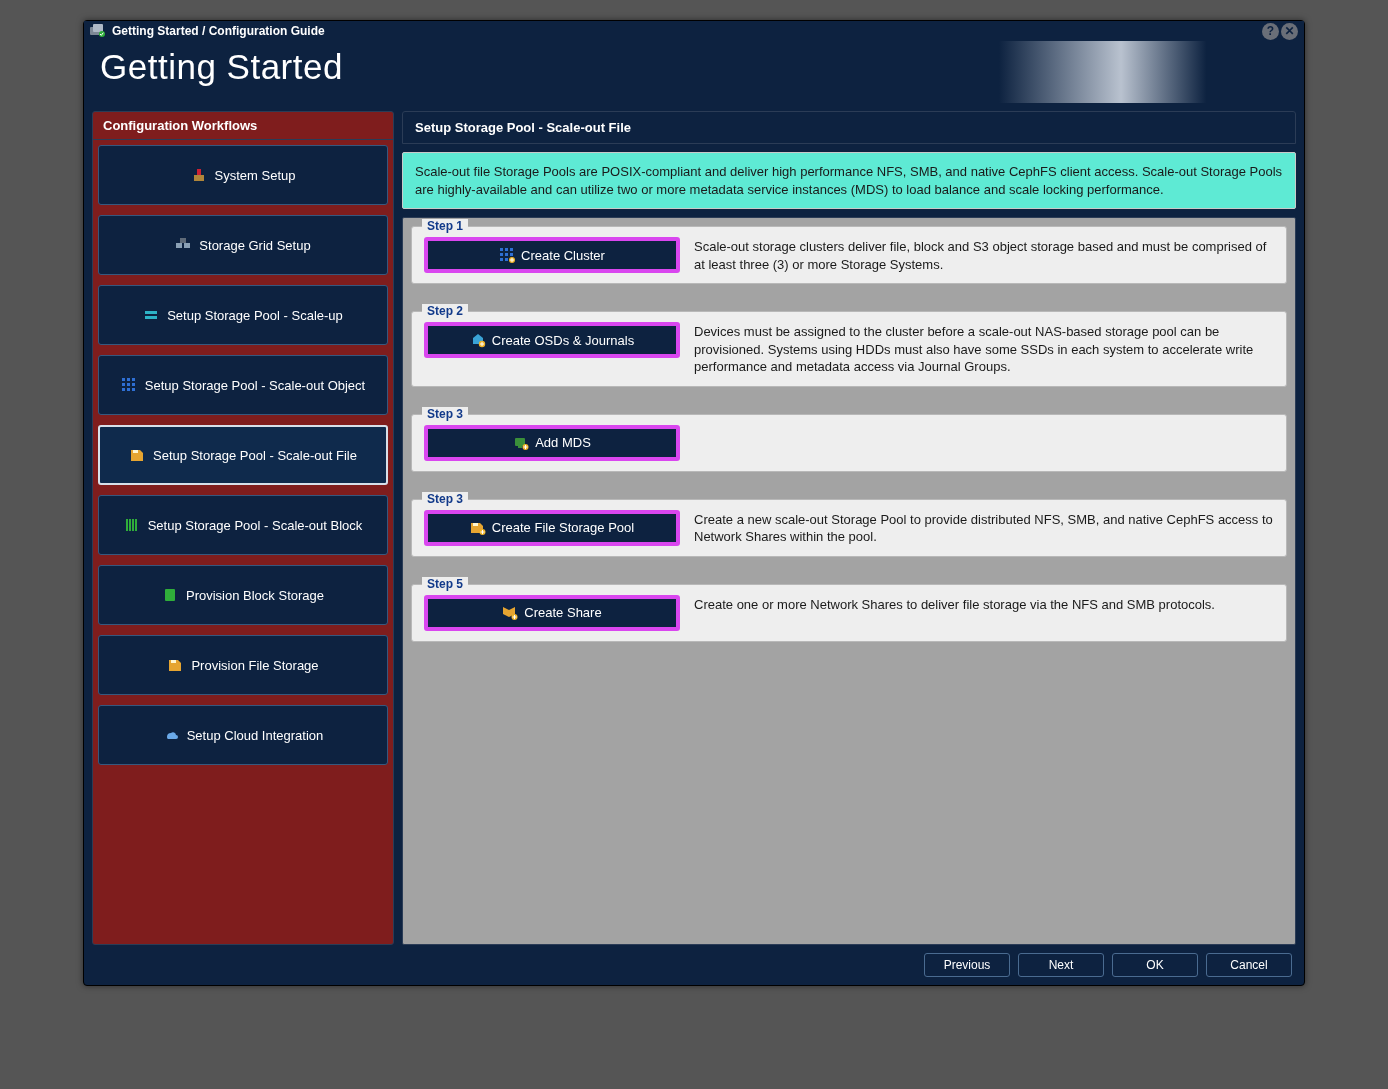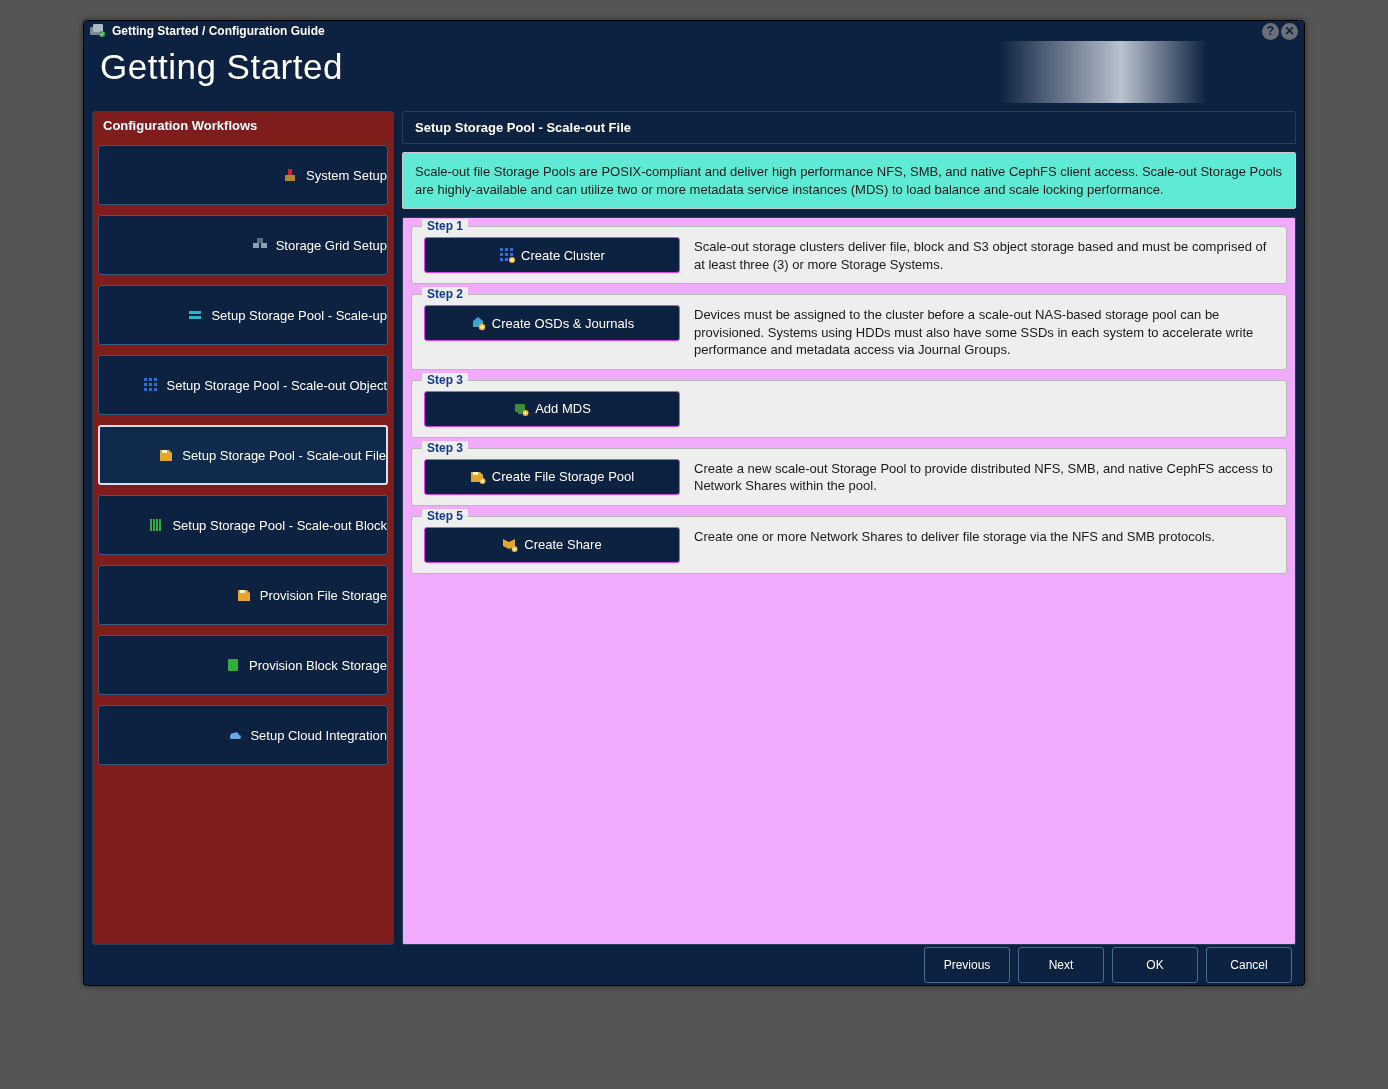--- a/index.html
+++ b/index.html
@@ -7,36 +7,36 @@
   .window{width:1222px;height:966px;background:#0d2240;border:1px solid #000;border-radius:4px;display:flex;flex-direction:column;box-shadow:0 0 6px rgba(0,0,0,.5);margin:20px auto}
   .titlebar{height:20px;background:#0d2240;color:#fff;padding:0 6px;display:flex;align-items:center;font-size:12px;font-weight:bold}
   .title-icons{margin-left:auto;display:flex;gap:2px}
   .t-icon{width:17px;height:17px;border-radius:50%;background:#6a6f78;color:#0d2240;display:flex;align-items:center;justify-content:center;font-size:12px;font-weight:bold;cursor:pointer}
   .app-icon{width:16px;height:14px;margin-right:6px;display:inline-block}
   .hero{height:62px;background:linear-gradient(90deg,#0d2240 0%,#0d2240 75%,#b9c2cf 85%,#0d2240 92%);color:#fff;padding:6px 16px;font-size:35px;font-family:Arial;letter-spacing:.5px}
   .body{flex:1;display:flex;padding:8px 8px 0 8px;gap:8px;overflow:hidden}
   .sidebar{width:302px;background:#7f1d1d;border:1px solid #2b3c56;border-radius:3px;display:flex;flex-direction:column}
   .sidebar-header{padding:6px 10px;color:#fff;font-weight:bold;font-size:13px;border-bottom:1px solid #2b3c56}
   .sidebar-list{padding:5px;display:flex;flex-direction:column;gap:10px;overflow:auto;flex:1;scrollbar-width:thin}
-  .nav-item{height:60px;background:#0d2240;border:1px solid #36587e;border-radius:3px;color:#fff;display:flex;align-items:center;justify-content:flex-end;gap:8px;font-size:13px;cursor:pointer}
+  .nav-item{height:60px;background:#0d2240;border:1px solid #36587e;border-radius:3px;color:#fff;display:flex;align-items:center;justify-content:center;gap:8px;font-size:13px;cursor:pointer}
   .nav-item.selected{border:2px solid #d7e0ea;background:#0f2a4c}
   .nav-icon{width:16px;height:16px;display:inline-block}
   
   .main{flex:1;display:flex;flex-direction:column;gap:8px;overflow:hidden}
   .main-header{background:#0d2240;border:1px solid #2b3c56;border-radius:3px 3px 0 0;color:#fff;padding:8px 12px;font-weight:bold;font-size:13px}
   .intro{background:#5eead4;border:1px solid #c9c9c9;border-radius:2px;padding:10px 12px;font-size:13px;color:#1a1a1a;line-height:1.35}
-  .steps{flex:1;background:#f0abfc;border:1px solid #2b3c56;border-radius:2px;padding:8px;display:flex;flex-direction:column;gap:10px;overflow:auto}
+  .steps{flex:1;background:#a3a3a3;border:1px solid #2b3c56;border-radius:2px;padding:8px;display:flex;flex-direction:column;gap:27px;overflow:auto}
   .step-box{background:#eeeeee;border:1px solid #b8b8b8;border-radius:3px;padding:10px 12px 10px 12px;position:relative}
   .step-legend{position:absolute;top:-8px;left:10px;background:#eeeeee;padding:0 5px;font-weight:bold;color:#123a8a;font-size:12px}
   .step-inner{display:flex;gap:14px;align-items:flex-start}
-  .step-btn{width:256px;min-height:36px;background:#0d2240;border:1px solid #d946ef;border-radius:3px;color:#fff;display:flex;align-items:center;justify-content:center;gap:6px;font-size:13px;cursor:pointer;flex-shrink:0}
+  .step-btn{width:256px;min-height:36px;background:#0d2240;border:4px solid #d946ef;border-radius:3px;color:#fff;display:flex;align-items:center;justify-content:center;gap:6px;font-size:13px;cursor:pointer;flex-shrink:0}
   .step-desc{font-size:13px;color:#1a1a1a;line-height:1.35;padding-top:1px}
   .step-icon{width:16px;height:16px;display:inline-block}
   .footer{height:40px;display:flex;justify-content:flex-end;align-items:center;padding:0 12px;gap:8px}
-  .f-btn{width:86px;height:36px;background:#0d2240;border:1px solid #4a6b90;border-radius:3px;color:#fff;font-size:12px;cursor:pointer}
+  .f-btn{width:86px;height:24px;background:#0d2240;border:1px solid #4a6b90;border-radius:3px;color:#fff;font-size:12px;cursor:pointer}
 </style>
 </head>
 <body>
 
 <div class="window">
 
   <div class="titlebar">
     <span class="app-icon">
       <svg viewBox="0 0 16 14">
           <rect x="0" y="3" width="10" height="8" fill="#7d8896" rx="1"></rect>
@@ -111,30 +111,30 @@
                   <rect x="2" y="2" width="2" height="12"></rect>
                   <rect x="5" y="2" width="2" height="12"></rect>
                   <rect x="8" y="2" width="2" height="12"></rect>
                   <rect x="11" y="2" width="2" height="12"></rect>
                 </g>
               </svg></span>
             <span>Setup Storage Pool - Scale-out Block</span>
           </div>
           <div class="nav-item">
             <span class="nav-icon"><svg viewBox="0 0 16 16">
+                <rect x="3" y="2" width="10" height="12" rx="1" fill="#2fae3a"></rect>
+              </svg></span>
+            <span>Provision Block Storage</span>
+          </div>
+          <div class="nav-item">
+            <span class="nav-icon"><svg viewBox="0 0 16 16">
                 <path d="M2 3 h9 l3 3 v8 h-12 z" fill="#e6a531"></path>
                 <rect x="4" y="3" width="5" height="3" fill="#fff6d0"></rect>
               </svg></span>
             <span>Provision File Storage</span>
-          </div>
-          <div class="nav-item">
-            <span class="nav-icon"><svg viewBox="0 0 16 16">
-                <rect x="3" y="2" width="10" height="12" rx="1" fill="#2fae3a"></rect>
-              </svg></span>
-            <span>Provision Block Storage</span>
           </div>
           <div class="nav-item">
             <span class="nav-icon"><svg viewBox="0 0 16 16">
                 <path d="M4 10 a4 4 0 0 1 4 -4 a3 3 0 0 1 5 2 a2 2 0 0 1 0 4 h-8 a2 2 0 0 1 -1 -2" fill="#6aa9e8"></path>
               </svg></span>
             <span>Setup Cloud Integration</span>
           </div>
         </div>
     </div>
 

